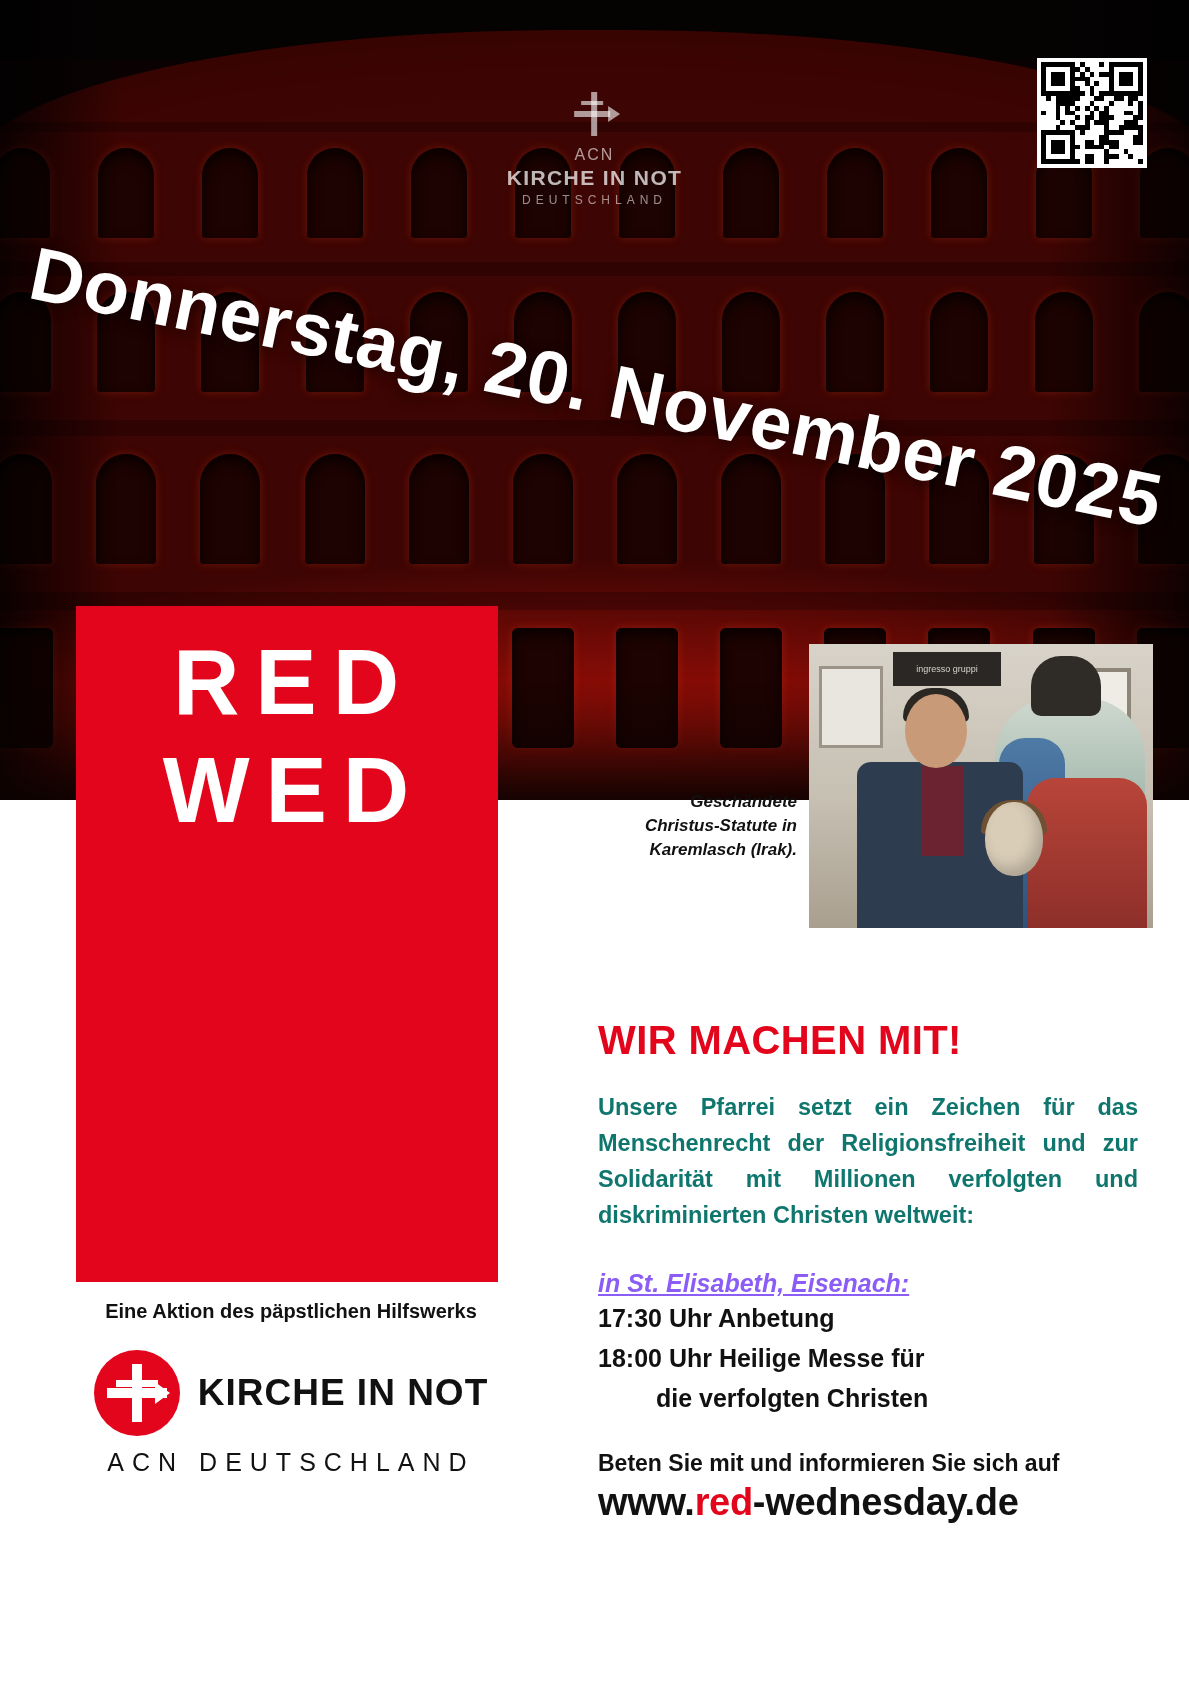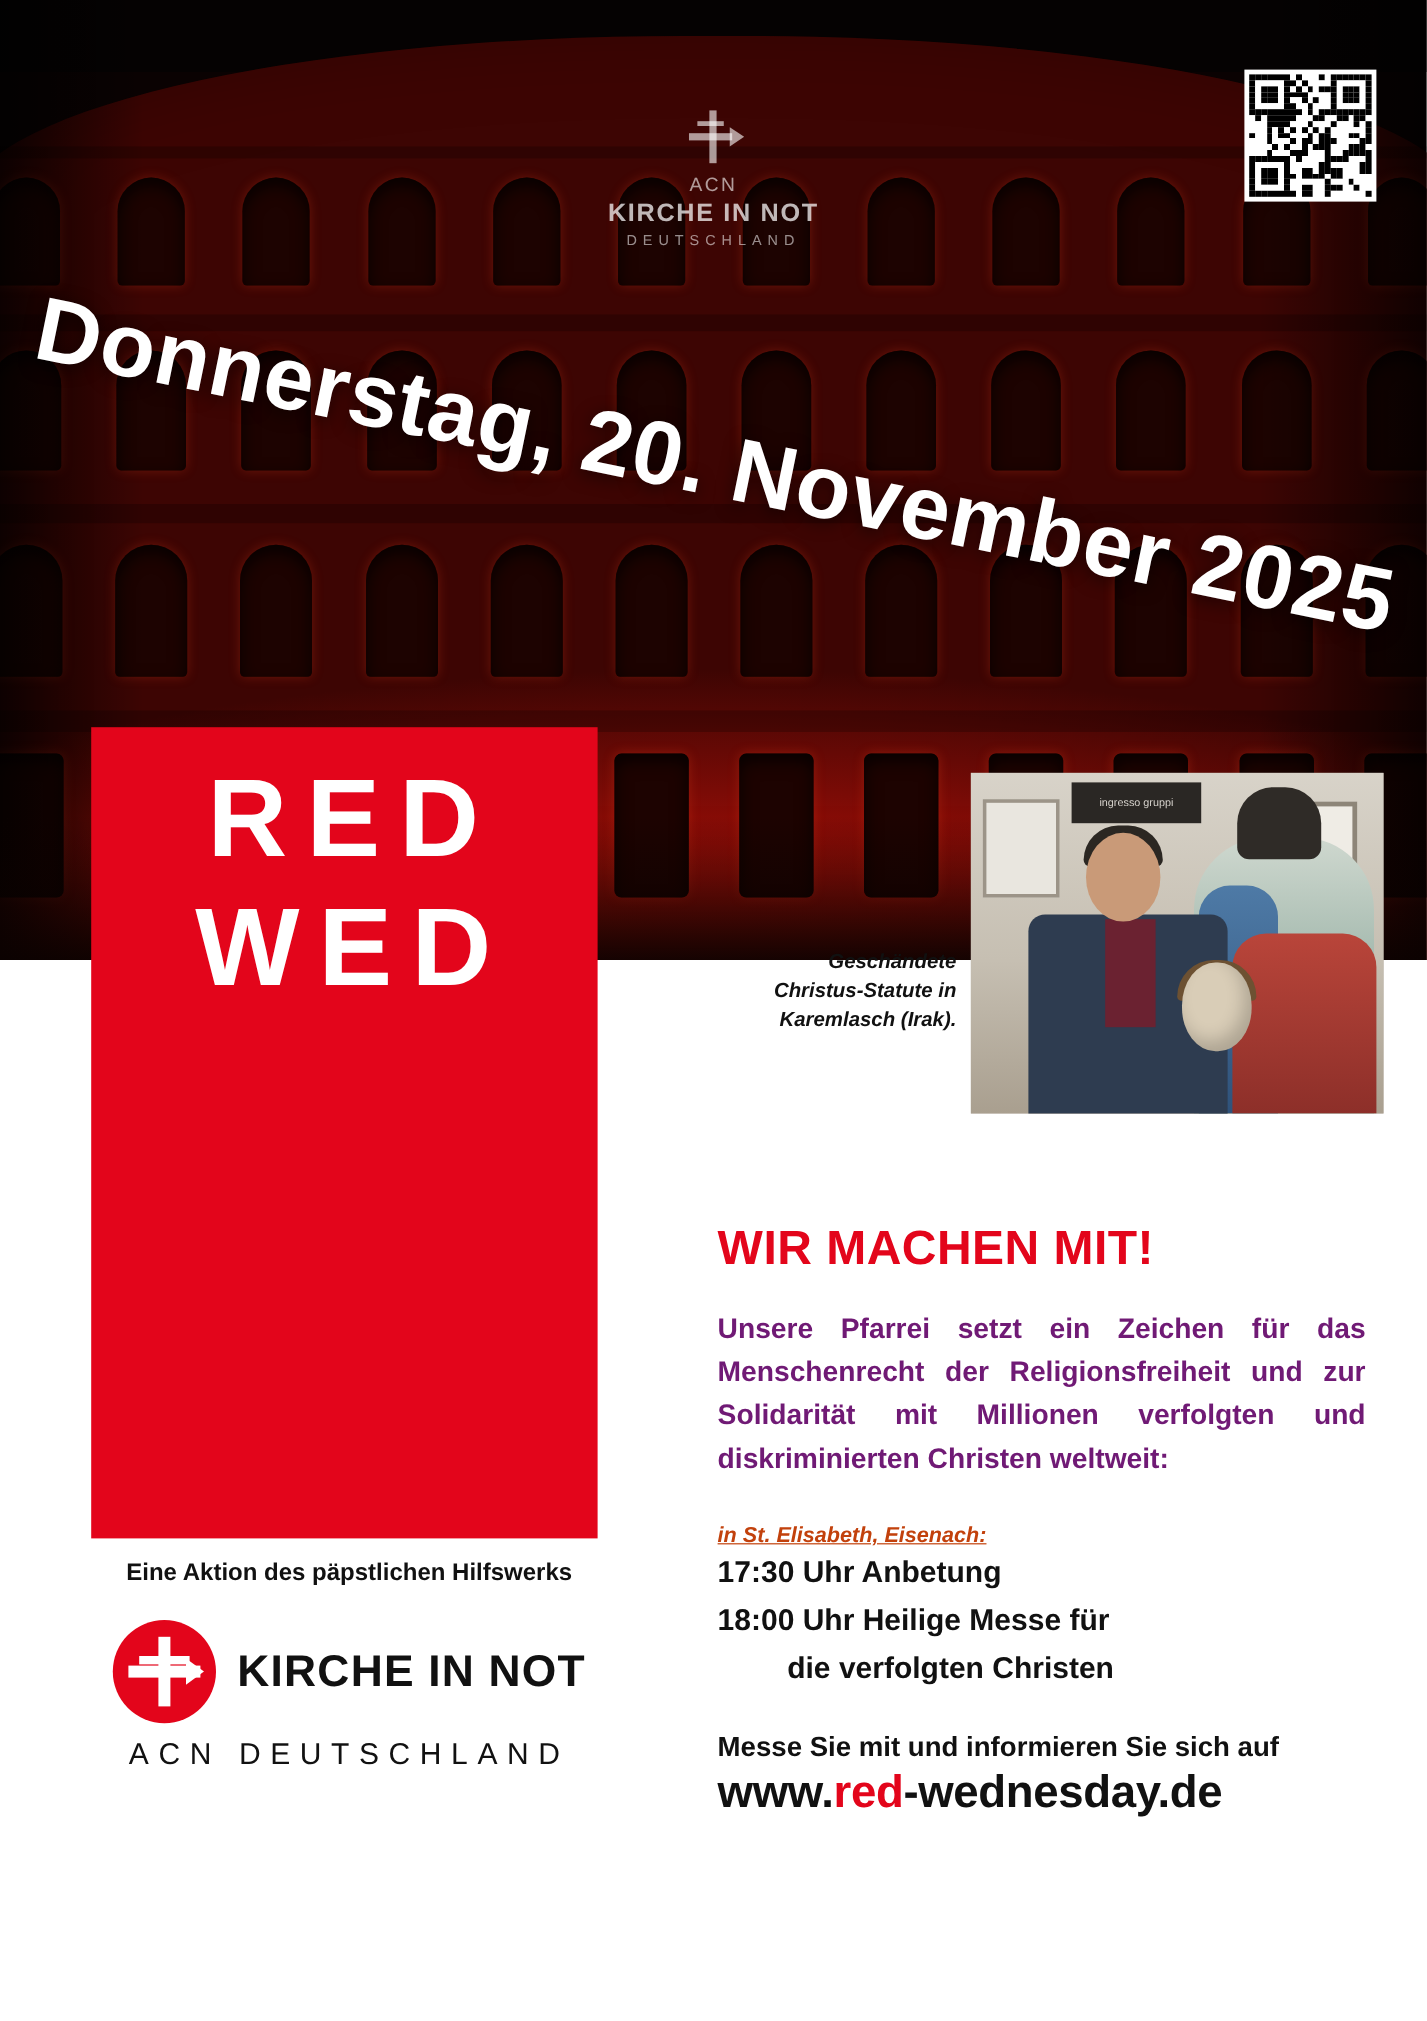--- a/index.html
+++ b/index.html
@@ -370,31 +370,31 @@
     color: #e3051b;
     font-size: 40px;
     font-weight: bold;
     letter-spacing: 0.4px;
     margin: 0 0 26px 0;
   }
   .body-par {
     font-size: 23.5px;
     line-height: 36px;
     font-weight: bold;
-    color: #701a75;
+    color: #0f766e;
     text-align: justify;
     margin: 0;
   }
   .venue {
     margin-top: 36px;
-    font-size: 18px;
+    font-size: 25px;
     font-weight: bold;
     font-style: italic;
     text-decoration: underline;
-    color: #c2410c;
+    color: #8b5cf6;
   }
   .time-line {
     font-size: 25px;
     font-weight: bold;
     color: #111111;
     line-height: 40px;
   }
   .time-line.indent { padding-left: 58px; }
   .cta {
     margin-top: 32px;
@@ -986,19 +986,19 @@
 
   <div class="statue-caption">Geschändete Christus-Statute in Karemlasch (Irak).</div>
 
   <div class="rcol">
     <div class="headline">WIR MACHEN MIT!</div>
     <p class="body-par">Unsere Pfarrei setzt ein Zeichen für das Menschenrecht der Religionsfreiheit und zur Solidarität mit Millionen verfolgten und diskriminierten Christen weltweit:</p>
     <div class="venue">in St. Elisabeth, Eisenach:</div>
     <div class="time-line">17:30 Uhr Anbetung</div>
     <div class="time-line">18:00 Uhr Heilige Messe für</div>
     <div class="time-line indent">die verfolgten Christen</div>
-    <div class="cta">Messe Sie mit und informieren Sie sich auf</div>
+    <div class="cta">Beten Sie mit und informieren Sie sich auf</div>
     <div class="url">
       <span>www.</span><span class="red">red</span><span>-wednesday.de</span>
     </div>
   </div>
 
 </div>
 
 </body></html>

